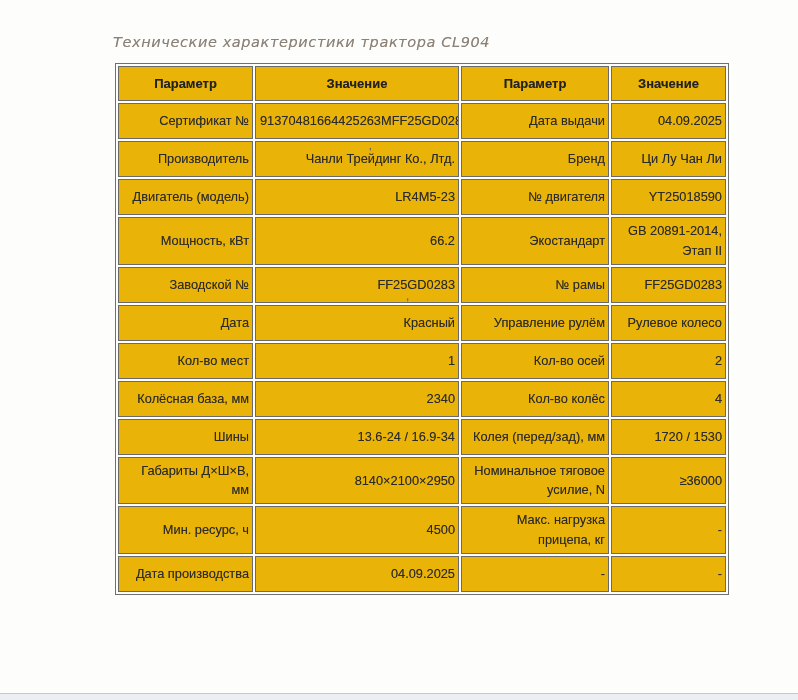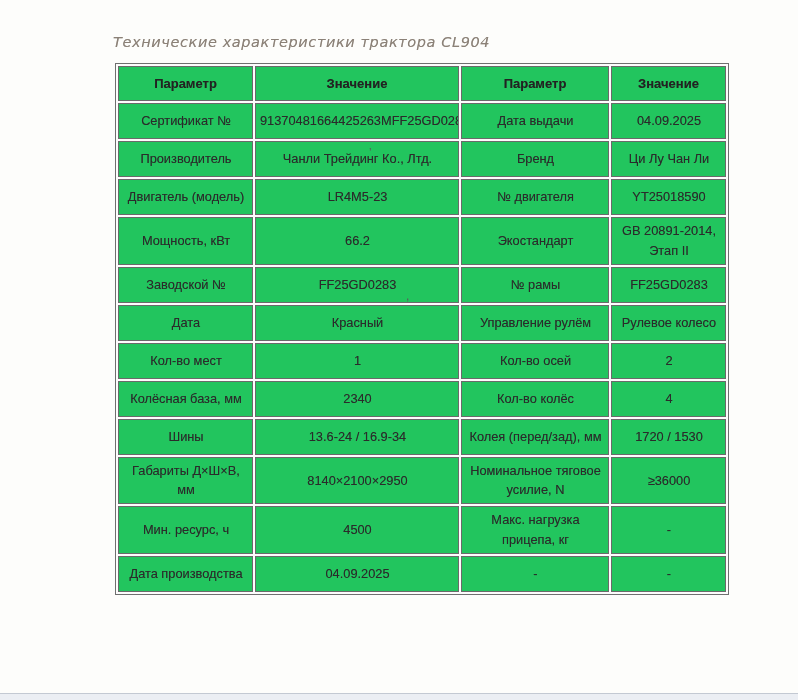--- a/index.html
+++ b/index.html
@@ -22,36 +22,36 @@
     position:absolute;left:115px;top:63px;
     width:606px;
     border-collapse:separate;
     border-spacing:2px;
     border:1px solid #6f6f6f;
     background:#fdfdfc;
     table-layout:fixed;
   }
   table.spec th, table.spec td{
     border:1px solid #6a6a6a;
-    background:#22c55e;
+    background:#eab308;
     color:#2b2b2b;
     font-size:12.8px;
     text-shadow:0 0 0.4px rgba(40,40,40,0.45);
     overflow:hidden;
   }
   table.spec th{
     font-weight:bold;
     text-align:center;
     vertical-align:middle;
     height:31px;
     color:#222;
     font-size:13px;
   }
   table.spec td{
-    text-align:center;
+    text-align:right;
     vertical-align:middle;
     padding:3px 3px 3px 4px;
     line-height:1.55;
   }
   tr.r{height:36px;}
   tr.tall{height:40px;}
   .artifact{
     position:absolute;
     color:#5a5a5a;
     font-size:12px;

